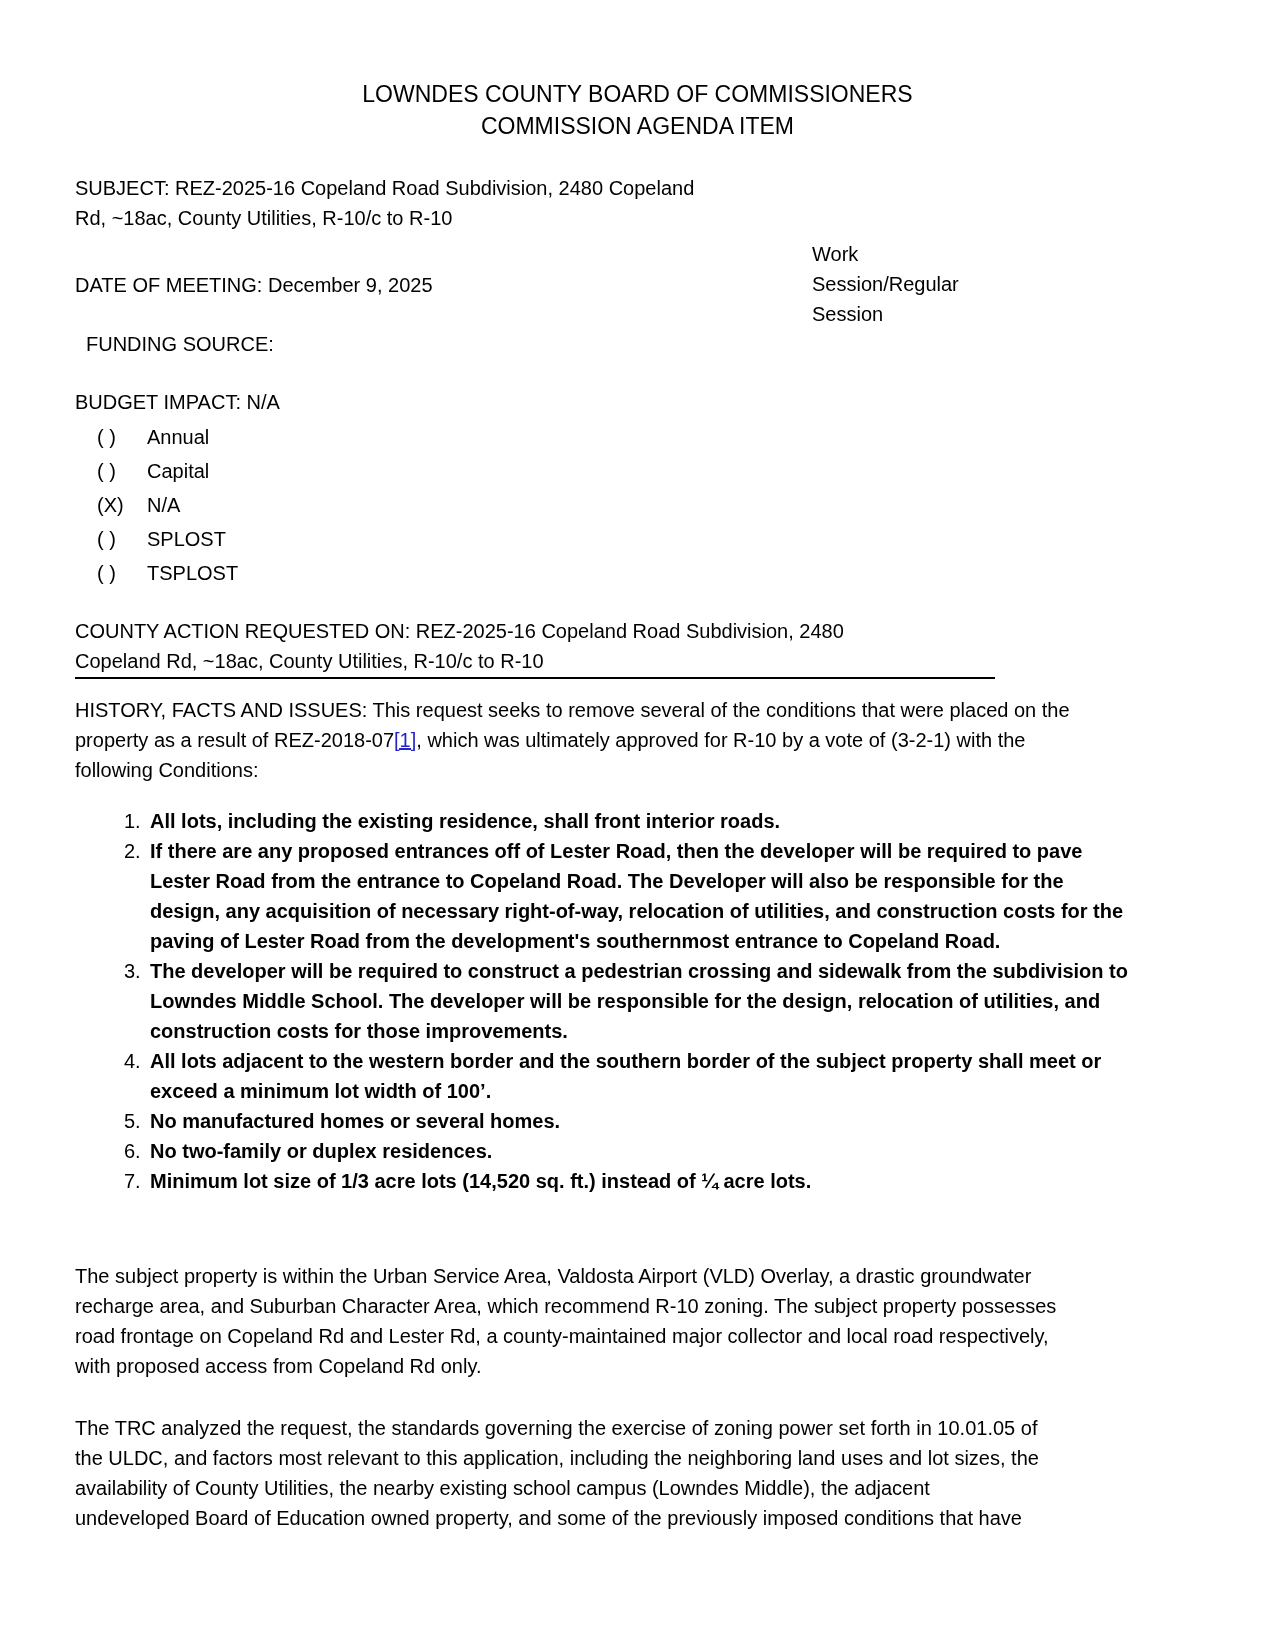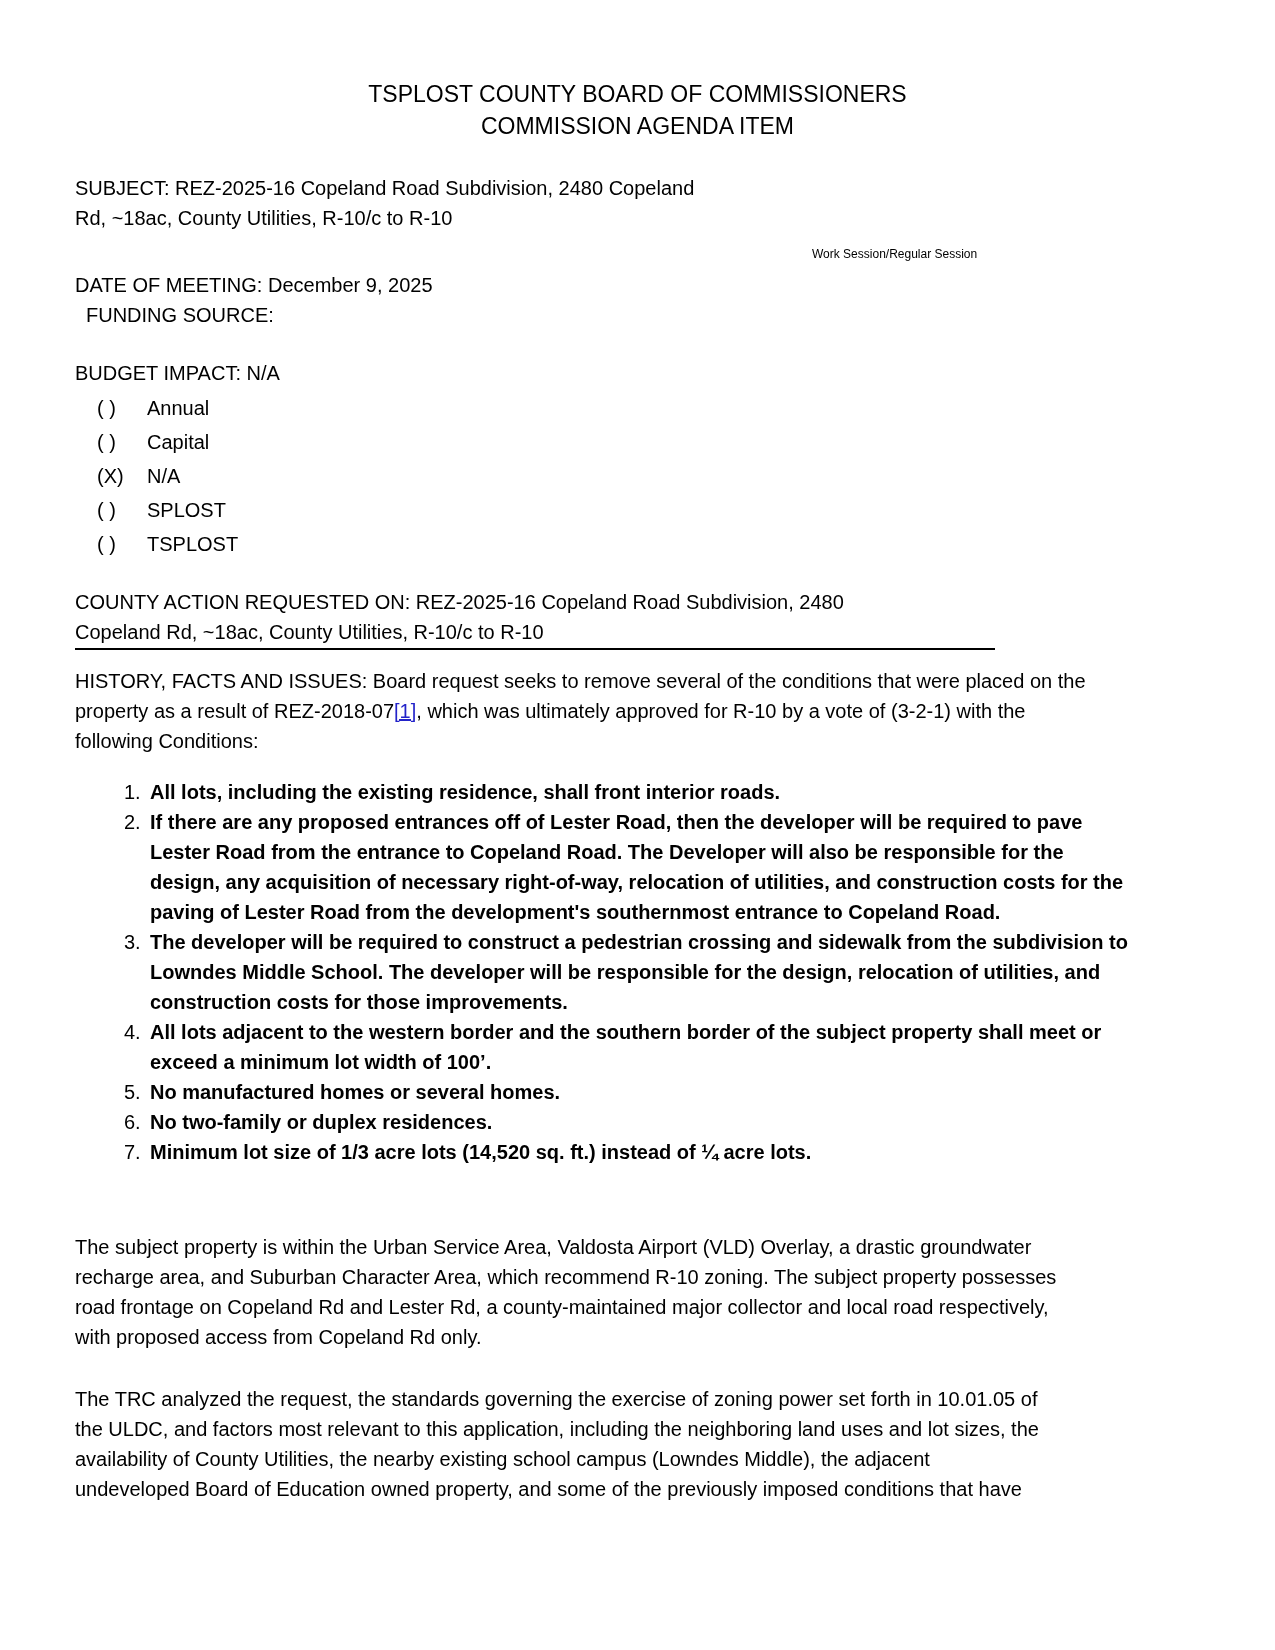--- a/index.html
+++ b/index.html
@@ -32,21 +32,21 @@
   .meta-row {
     margin-top: 31px;
     display: flex;
     gap: 24px;
   }
   .meta-left { width: 713px; }
   .meta-spacer { height: 37px; }
   .meta-right {
     width: 170px;
     margin-top: 66px;
-    font-size: 12px;
+    font-size: 20px;
     line-height: 30px;
   }
   .budget { margin-top: 28px; }
   .funding-label { margin-left: 11px; }
   .funding-list {
     list-style: none;
     margin-top: 3px;
   }
   .funding-row {
     height: 34px;
@@ -87,21 +87,21 @@
   .cond-text { flex: 1 1 auto; font-weight: bold; }
   .para-subject { margin-top: 65px; }
   .para-trc { margin-top: 32px; }
 </style>
 </head>
 <body>
 
 <div class="page">
 
   <header class="doc-header">
-    <div>TSPLOST COUNTY BOARD OF COMMISSIONERS</div>
+    <div>LOWNDES COUNTY BOARD OF COMMISSIONERS</div>
     <div>COMMISSION AGENDA ITEM</div>
   </header>
 
   <section class="meta-row">
     <div class="meta-left">
       <div class="body-text">SUBJECT: REZ-2025-16 Copeland Road Subdivision, 2480 Copeland
 Rd, ~18ac, County Utilities, R-10/c to R-10</div>
       <div class="meta-spacer"></div>
       <div class="body-text">DATE OF MEETING: December 9, 2025</div>
     </div>
@@ -131,21 +131,21 @@
     <li class="funding-row">
       <span class="funding-mark">( )</span>
       <span class="funding-option-label">TSPLOST</span>
     </li>
   </ul>
 
   <div class="body-text county-action">COUNTY ACTION REQUESTED ON: REZ-2025-16 Copeland Road Subdivision, 2480
 Copeland Rd, ~18ac, County Utilities, R-10/c to R-10</div>
   <div class="rule"></div>
 
-  <p class="body-text history"><span>HISTORY, FACTS AND ISSUES: Board request seeks to remove several of the conditions that were placed on the</span><br><span>property as a result of REZ-2018-07</span><a id="footnote-link" style="color: rgb(35, 35, 201);">[1]</a><span>, which was ultimately approved for R-10 by a vote of (3-2-1) with the</span><br><span>following Conditions:</span></p>
+  <p class="body-text history"><span>HISTORY, FACTS AND ISSUES: This request seeks to remove several of the conditions that were placed on the</span><br><span>property as a result of REZ-2018-07</span><a id="footnote-link" style="color: rgb(35, 35, 201);">[1]</a><span>, which was ultimately approved for R-10 by a vote of (3-2-1) with the</span><br><span>following Conditions:</span></p>
 
   <ol class="conditions">
     <li class="cond-item">
       <span class="cond-num">1.</span>
       <span class="body-text cond-text">All lots, including the existing residence, shall front interior roads.</span>
     </li>
     <li class="cond-item">
       <span class="cond-num">2.</span>
       <span class="body-text cond-text">If there are any proposed entrances off of Lester Road, then the developer will be required to pave
 Lester Road from the entrance to Copeland Road.  The Developer will also be responsible for the

